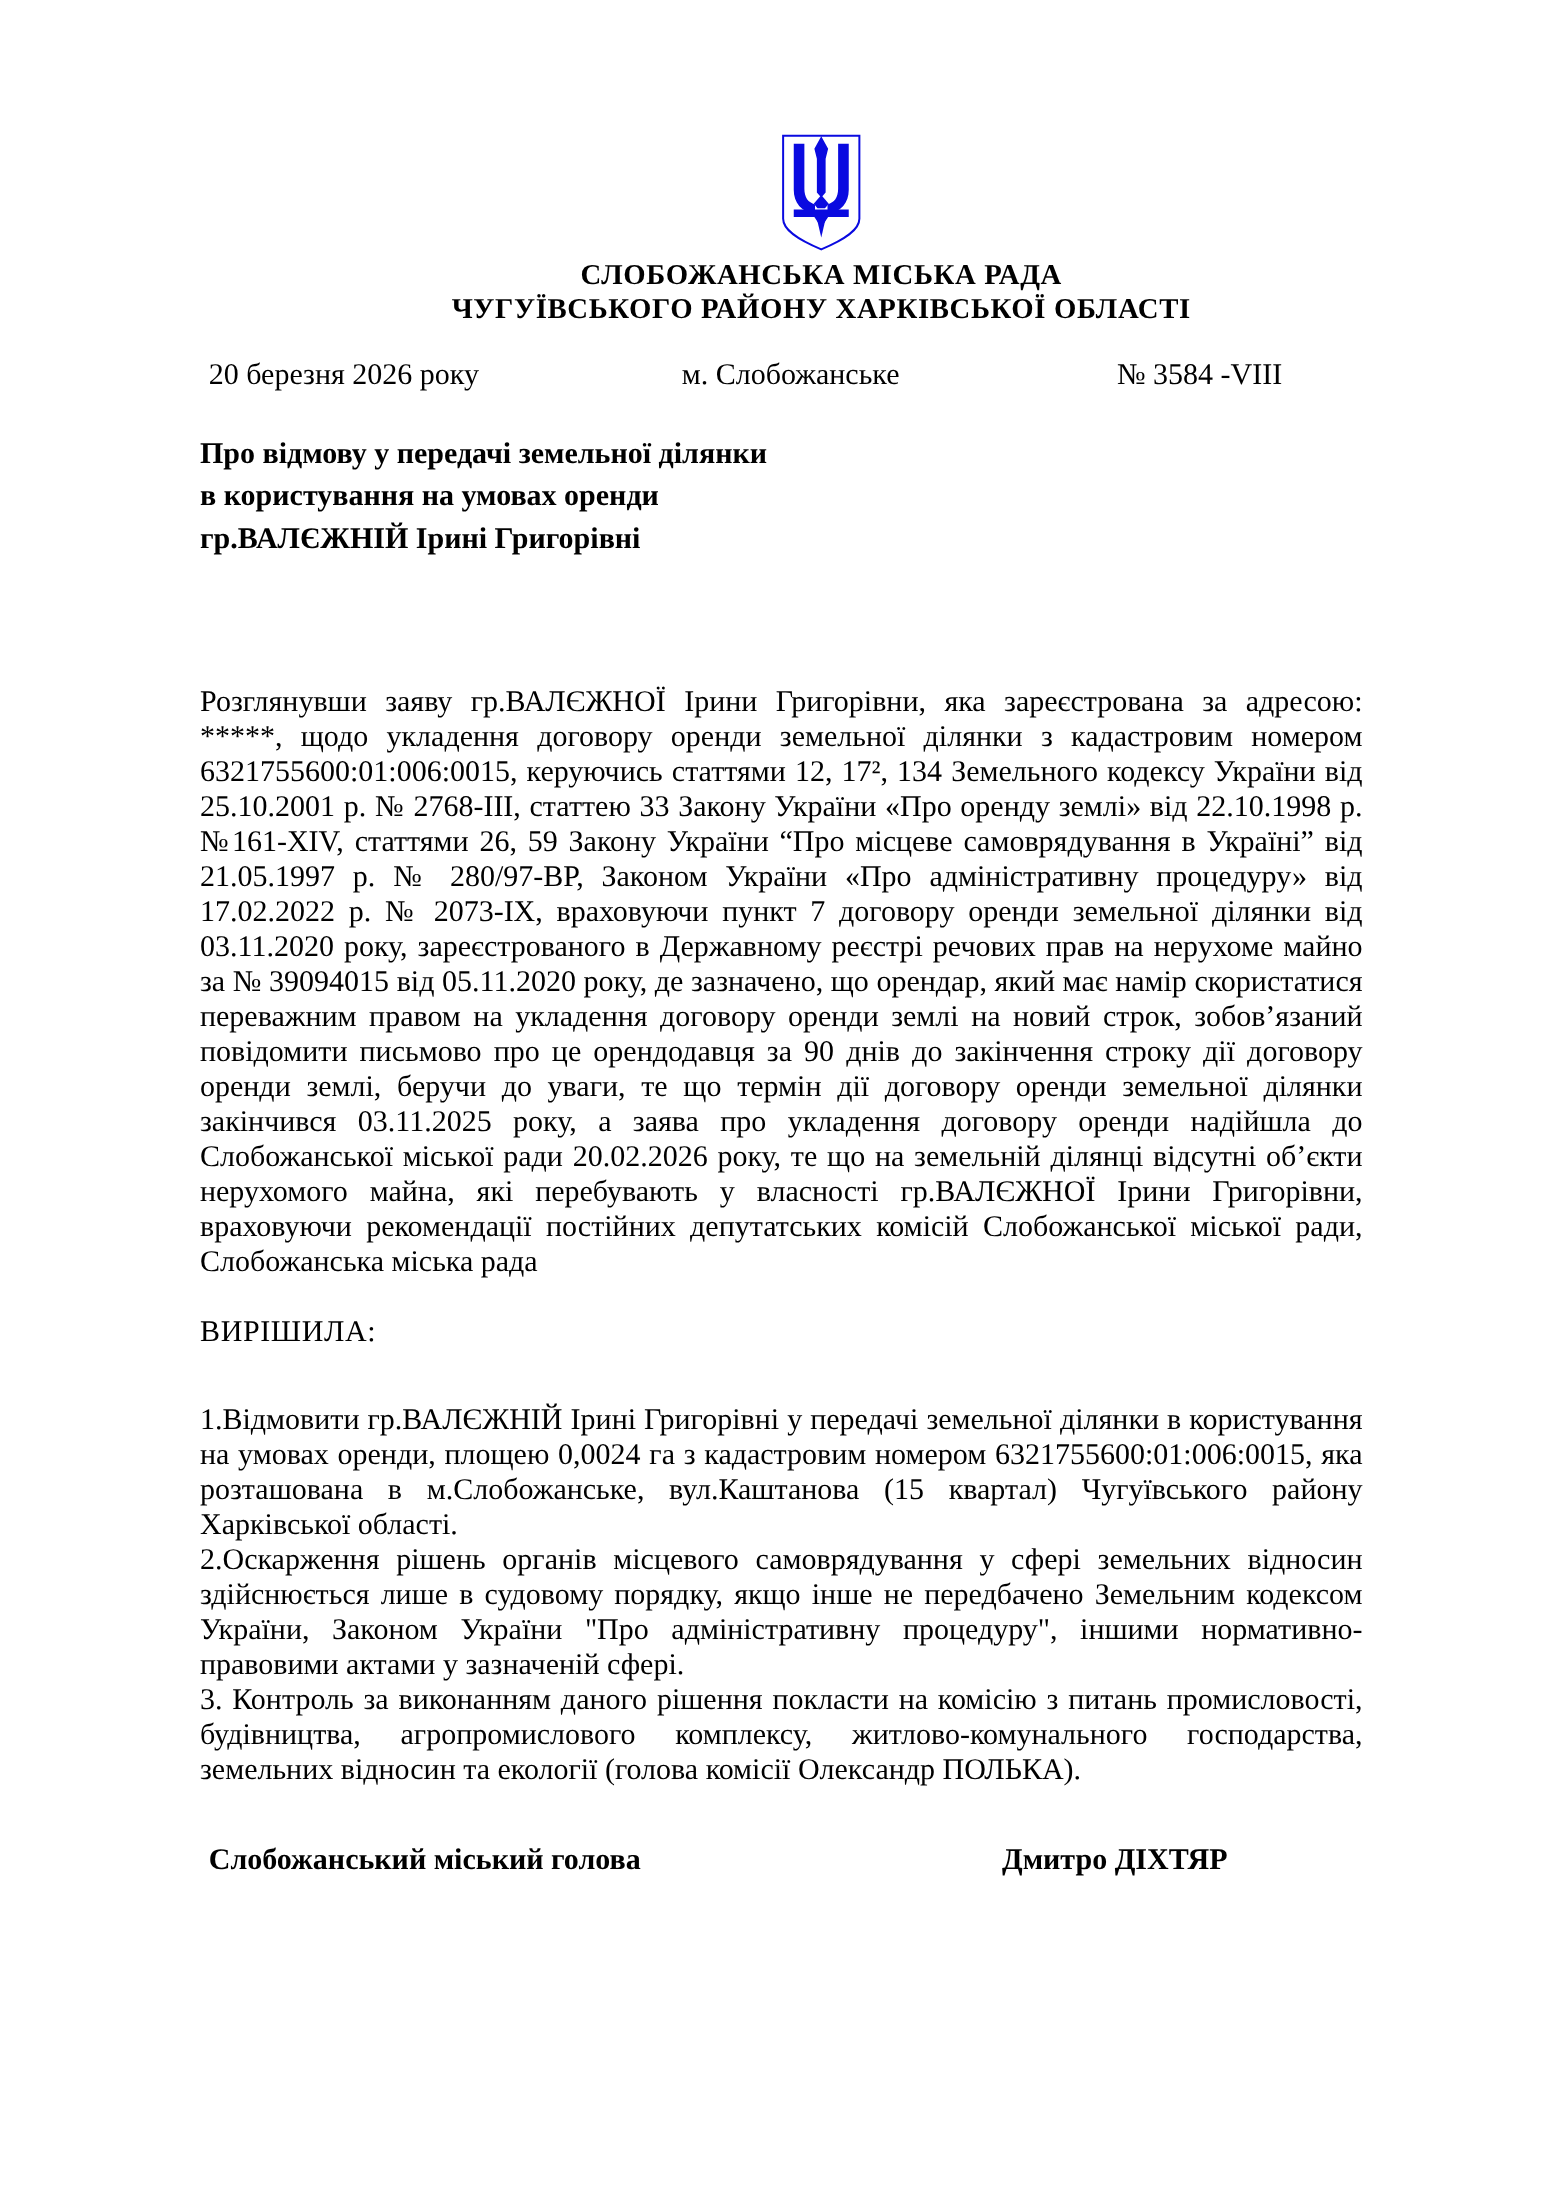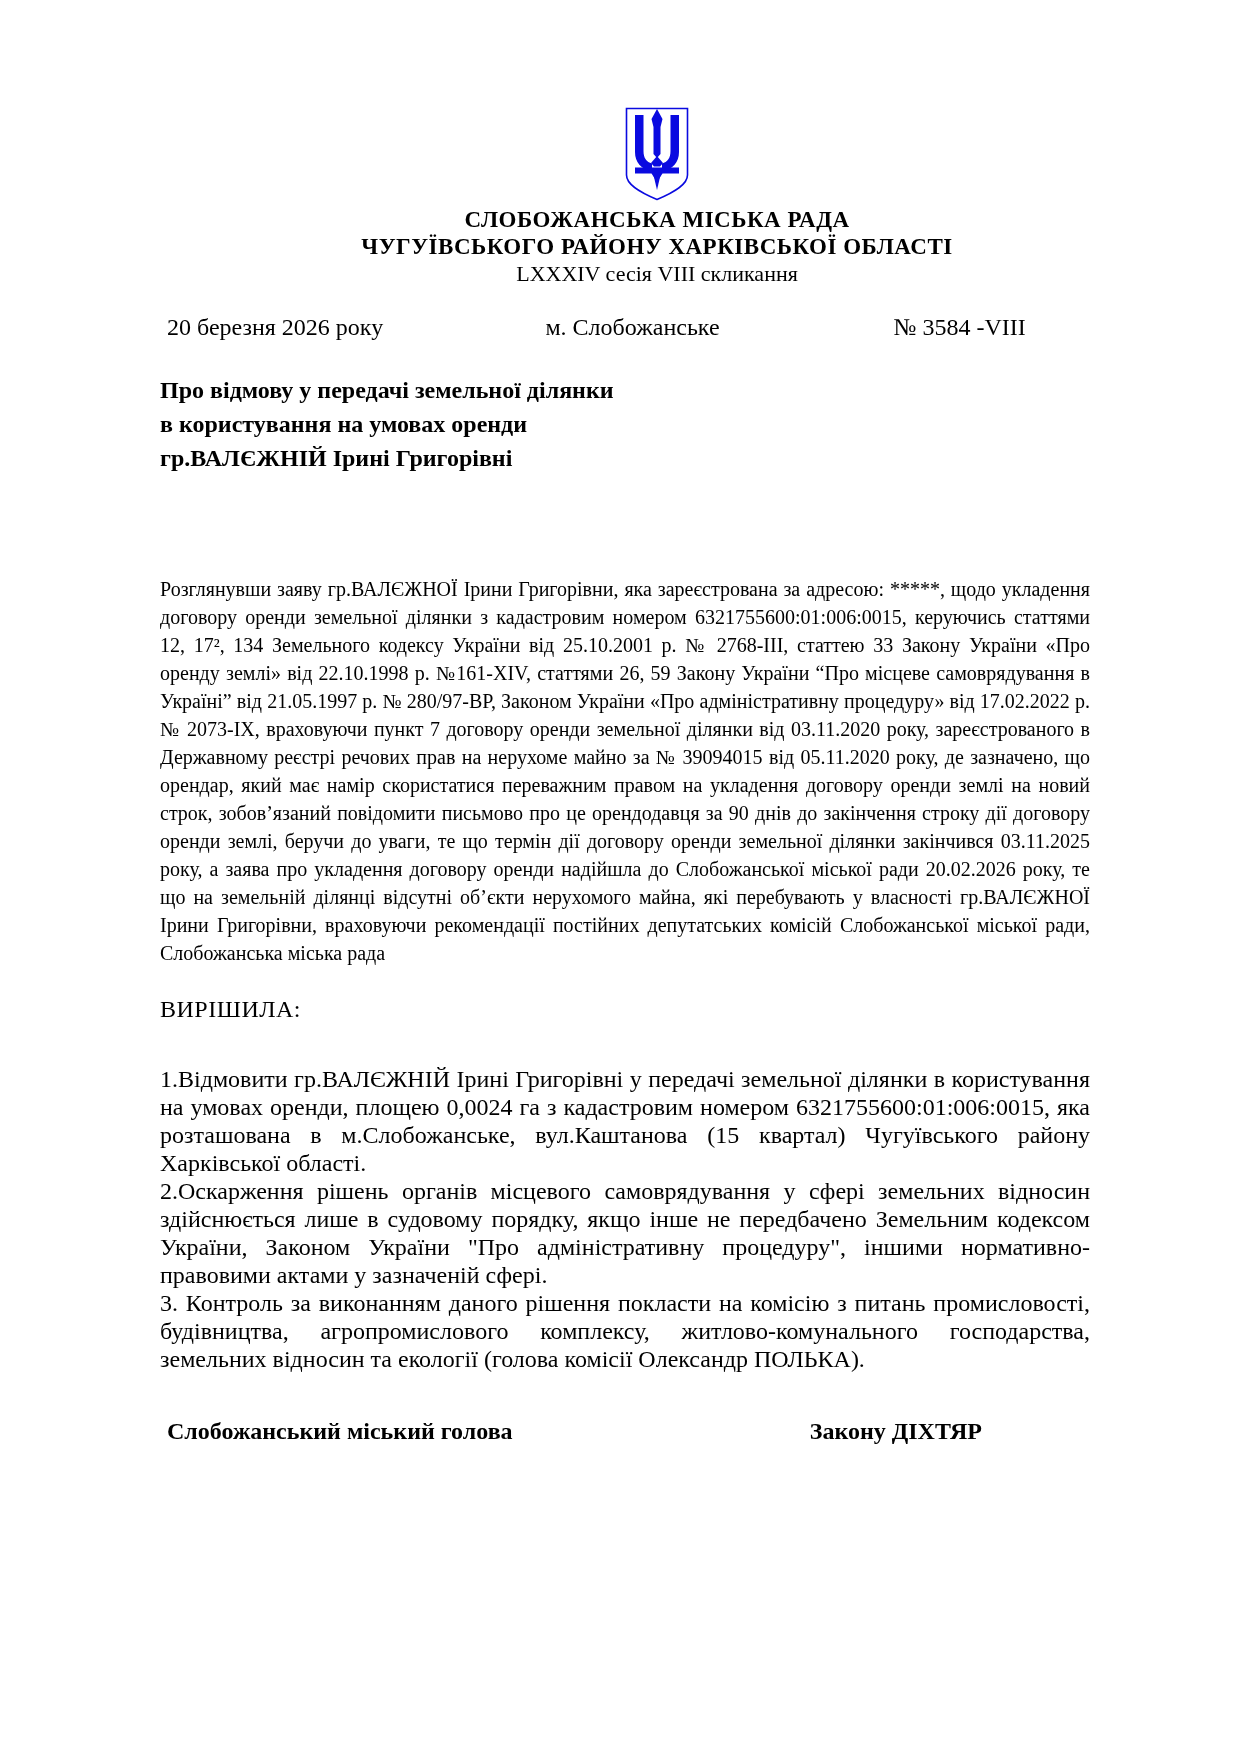--- a/index.html
+++ b/index.html
@@ -28,21 +28,21 @@
   
   .meta-row { display:grid; grid-template-columns:38% 34% 28%; margin-top:26px; font-size:24px; line-height:28px;gap:32px; }
   .meta-date { padding-left:7px; }
   .meta-place { }
   .meta-number { }
 
   
   .subject { margin-top:32px; font-weight:bold; font-size:24px; line-height:34px; }
 
   
-  .preamble { margin:100px 0 0 0; font-size:20px; line-height:28px; text-align:justify; }
+  .preamble { margin:100px 0 0 0; font-size:24px; line-height:28px; text-align:justify; }
   .resolved-label { margin-top:28px; font-size:24px; line-height:28px; letter-spacing:0.5px; }
   .items { margin-top:42px; }
   .items p { margin:0; font-size:24px; line-height:28px; text-align:justify; }
 
   
   .signature-row { display:flex; justify-content:space-between; align-items:flex-end; margin-top:44px; font-weight:bold; font-size:24px; line-height:28px; }
   .signature-title { padding-left:7px; }
   .signature-name { padding-right:108px; }
 </style>
 </head>
@@ -60,21 +60,20 @@
             <path d="M55,9 H46.5 V45 C46.5,52 43.5,56 38,57.5 L38,65.5 C49,63.5 55,56 55,46 Z"></path>
             <path d="M33,3 L38.5,13 L36.5,21 L36.5,48 L33,52 L29.5,48 L29.5,21 L27.5,13 Z"></path>
             <path d="M33,50 L39,57 L36,60.5 H30 L27,57 Z"></path>
             <path d="M11,61.5 H55 V67.5 H38.5 L33,76 L27.5,67.5 H11 Z"></path>
             <path d="M29.5,69 H36.5 L33,84 Z"></path>
           </g>
         </svg>
       </div>
       <div class="org-line">СЛОБОЖАНСЬКА МІСЬКА РАДА</div>
       <div class="org-line">ЧУГУЇВСЬКОГО РАЙОНУ ХАРКІВСЬКОЇ ОБЛАСТІ</div>
-      <div class="session-line">LXXXIV сесія VIII скликання</div>
     </div>
 
 
     <div class="meta-row">
       <span class="meta-date">20 березня 2026 року</span>
       <span class="meta-place">м. Слобожанське</span>
       <span class="meta-number">№ 3584 -VIII</span>
     </div>
 
     <div class="subject">
@@ -88,17 +87,17 @@
     <div class="resolved-label">ВИРІШИЛА:</div>
 
     <div class="items">
       <p>1.Відмовити гр.ВАЛЄЖНІЙ Ірині Григорівні у передачі земельної ділянки в користування на умовах оренди, площею 0,0024 га з кадастровим номером 6321755600:01:006:0015, яка розташована в м.Слобожанське, вул.Каштанова (15 квартал) Чугуївського району Харківської області.</p>
       <p>2.Оскарження рішень органів місцевого самоврядування  у сфері земельних відносин здійснюється лише в судовому порядку, якщо інше не передбачено Земельним кодексом України, Законом  України "Про адміністративну процедуру",  іншими  нормативно-правовими актами у зазначеній сфері.</p>
       <p>3. Контроль за виконанням даного рішення покласти  на  комісію з питань промисловості, будівництва, агропромислового комплексу,   житлово-комунального   господарства, земельних відносин та екології (голова комісії  Олександр ПОЛЬКА).</p>
     </div>
 
     <div class="signature-row">
       <span class="signature-title">Слобожанський міський голова</span>
-      <span class="signature-name">Закону  ДІХТЯР</span>
+      <span class="signature-name">Дмитро  ДІХТЯР</span>
     </div>
 
   </div>
 </div>
 
 </body></html>

